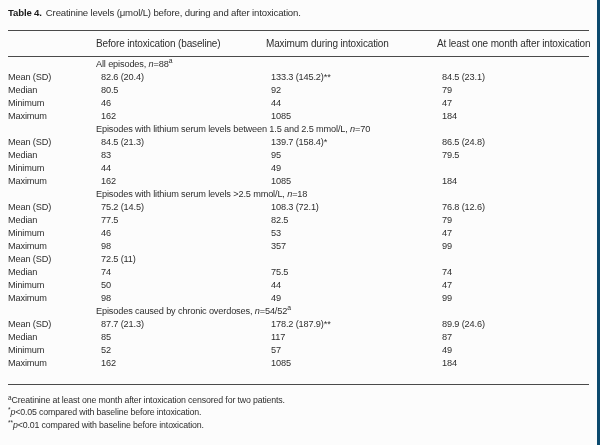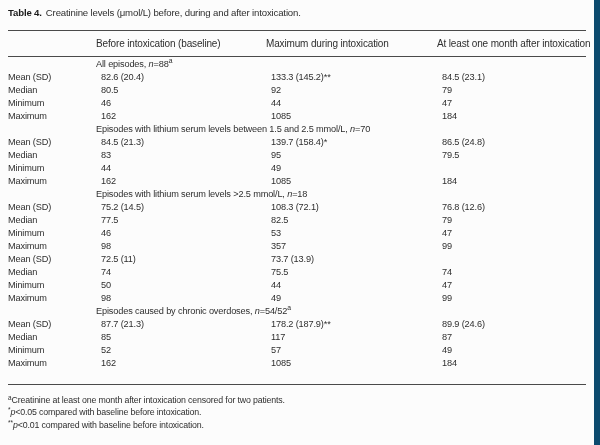--- a/index.html
+++ b/index.html
@@ -4,21 +4,21 @@
 <style>
   * { margin:0; padding:0; box-sizing:border-box; }
   html,body { width:600px; height:445px; }
   body {
     background:#fcfcfc;
     font-family:"Liberation Sans", sans-serif;
     color:#2e2e2e;
     letter-spacing:-0.15px;
     overflow:hidden;
   }
-  .page { position:relative; width:600px; height:445px; border-right:6px solid #0c4a6e; }
+  .page { position:relative; width:600px; height:445px; border-right:3px solid #0c4a6e; }
   .title { height:30px; padding:7px 8px 0 8px; font-size:9.6px; white-space:nowrap; }
   .title b { font-weight:bold; color:#1b1b1b; margin-right:4px; }
   .rule { border:none; border-top:1.4px solid #4a4a4a; margin:0 8px; }
   .grid { display:grid; grid-template-columns:88px 170px 171px 1fr; }
   .colhead { height:25px; align-items:center; padding:0 8px; font-size:10px; white-space:nowrap; }
   .tbody { padding:1px 8px 0 8px; }
   .row { height:13px; line-height:13px; font-size:9.2px; white-space:nowrap; }
   .val { padding-left:5px; }
   .group-span { grid-column:2/5; }
   i { font-style:italic; }
@@ -130,21 +130,20 @@
     <div class="grid row">
       <div>Maximum</div>
       <div class="val">98</div>
       <div class="val">357</div>
       <div class="val">99</div>
     </div>
 
     <div class="grid row">
       <div>Mean (SD)</div>
       <div class="val">72.5 (11)</div>
-      <div class="val">73.7 (13.9)</div>
     </div>
     <div class="grid row">
       <div>Median</div>
       <div class="val">74</div>
       <div class="val">75.5</div>
       <div class="val">74</div>
     </div>
     <div class="grid row">
       <div>Minimum</div>
       <div class="val">50</div>

